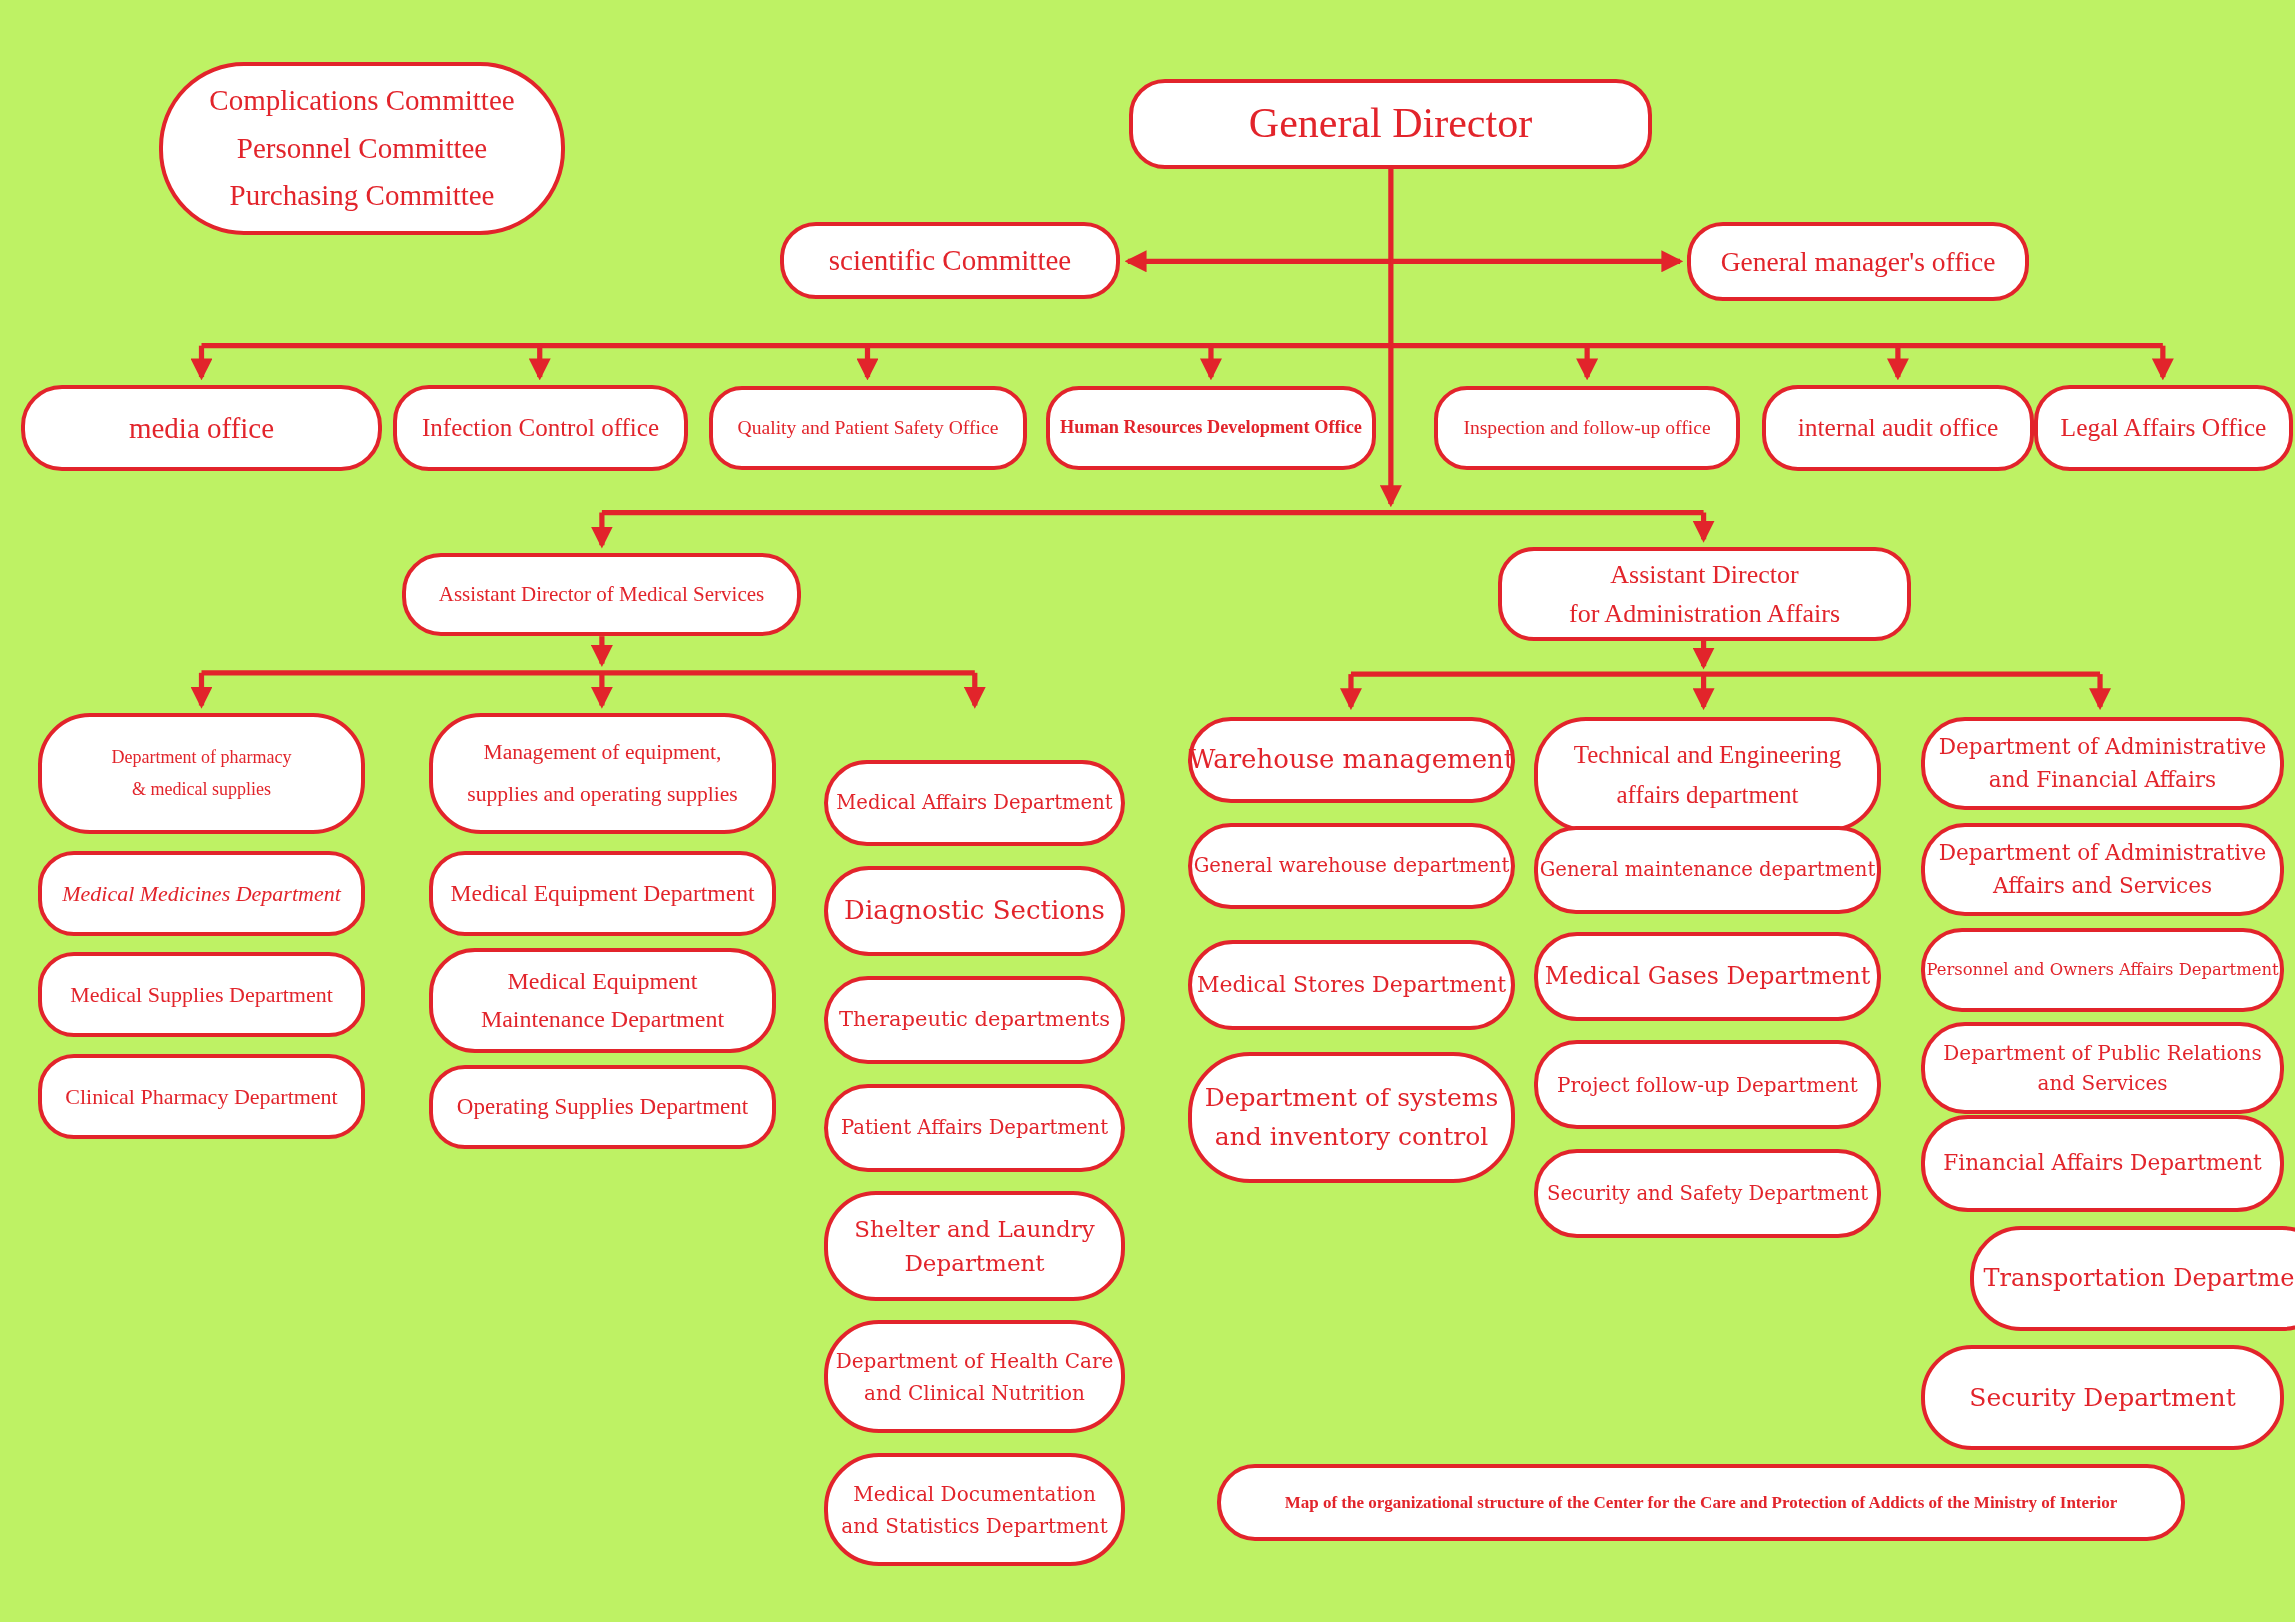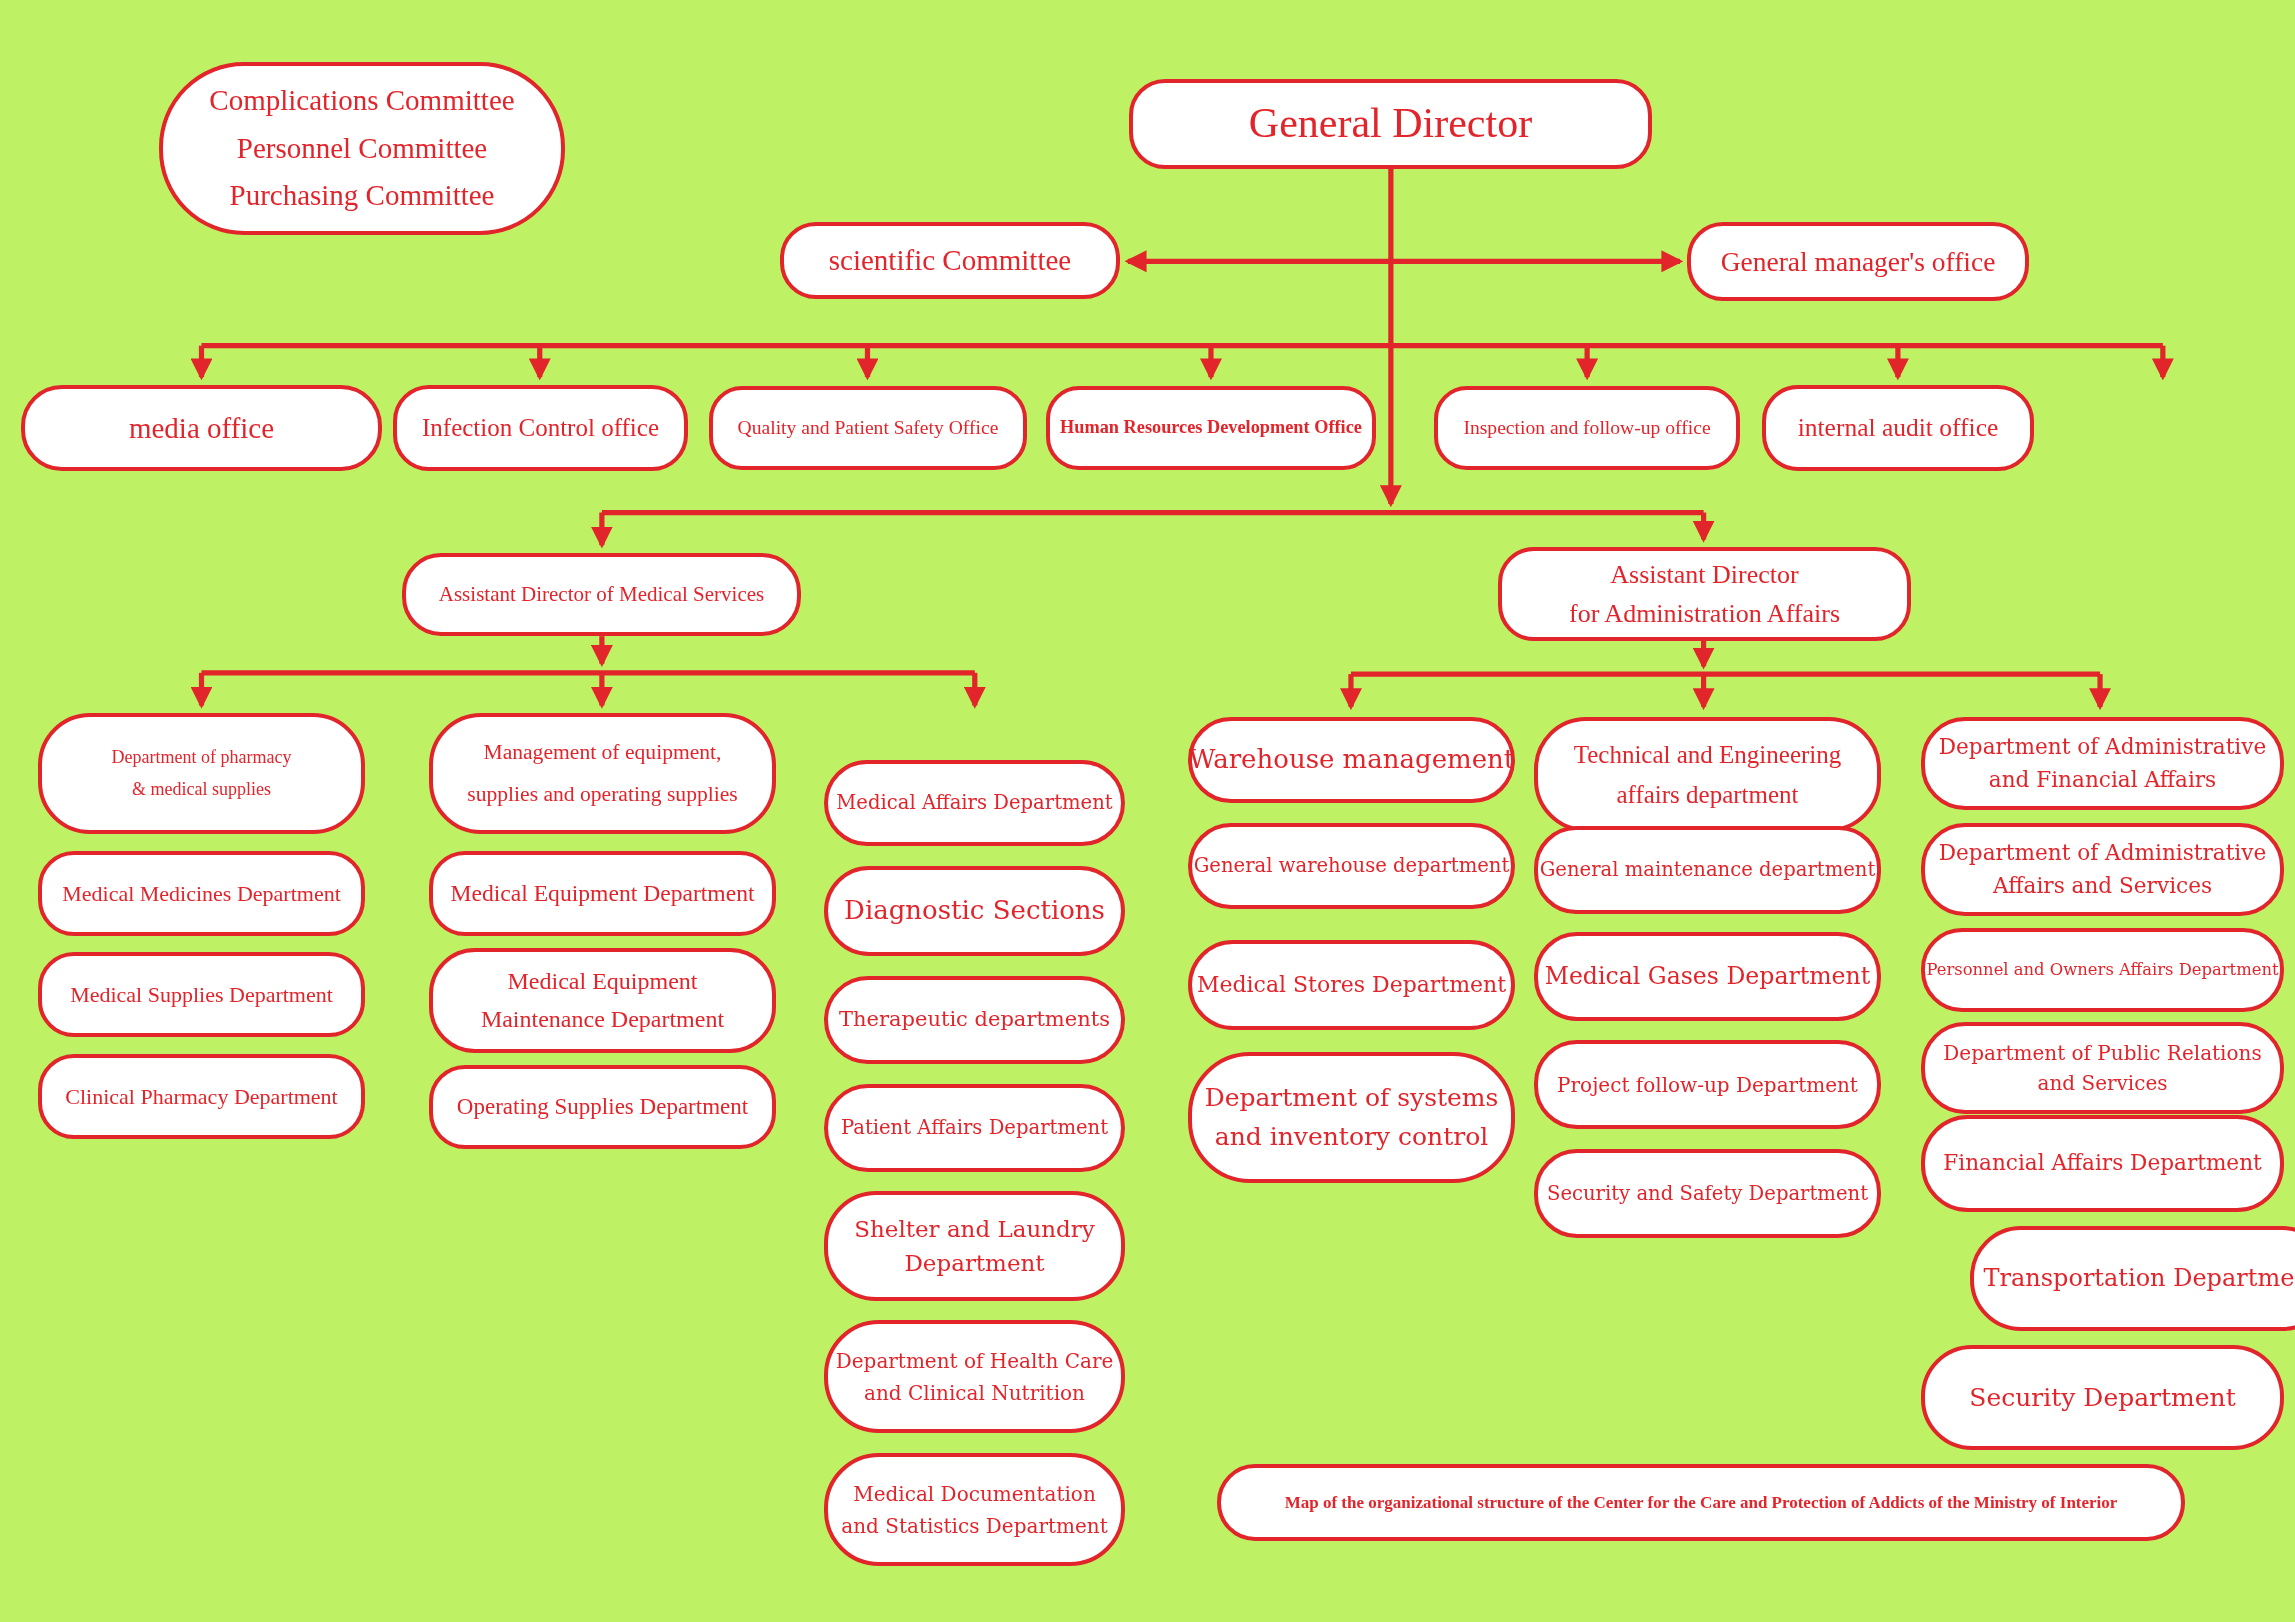--- a/index.html
+++ b/index.html
@@ -96,28 +96,29 @@
   <div class="node" style="left:1129px;top:79px;width:523px;height:90px;border-radius:36px;font-size:42px;">General Director</div>
   <div class="node" style="left:780px;top:222px;width:340px;height:77px;border-radius:36px;font-size:29px;">scientific Committee</div>
   <div class="node" style="left:1687px;top:222px;width:342px;height:79px;border-radius:36px;font-size:27.5px;">General manager's office</div>
 
   <div class="node" style="left:21px;top:385px;width:361px;height:86px;border-radius:41px;font-size:29px;">media office</div>
   <div class="node" style="left:393px;top:385px;width:295px;height:86px;border-radius:36px;font-size:25px;">Infection Control office</div>
   <div class="node" style="left:709px;top:386px;width:318px;height:84px;border-radius:33px;font-size:19.6px;">Quality and Patient Safety Office</div>
   <div class="node bold" style="left:1046px;top:386px;width:330px;height:84px;border-radius:33px;font-size:18.3px;">Human Resources Development Office</div>
   <div class="node" style="left:1434px;top:386px;width:306px;height:84px;border-radius:33px;font-size:19.6px;">Inspection and follow-up office</div>
   <div class="node" style="left:1762px;top:385px;width:272px;height:86px;border-radius:36px;font-size:25.5px;">internal audit office</div>
+  <div class="node" style="left:2034px;top:385px;width:259px;height:86px;border-radius:36px;font-size:25.5px;">Legal Affairs Office</div>
 
   <div class="node" style="left:402px;top:553px;width:399px;height:83px;border-radius:39px;font-size:21px;">Assistant Director of Medical Services</div>
   <div class="node" style="left:1498px;top:547px;width:413px;height:94px;border-radius:36px;font-size:26px;line-height:1.5;">Assistant Director
 for Administration Affairs</div>
 
   <div class="node" style="left:38px;top:713px;width:327px;height:121px;border-radius:52px;font-size:18px;line-height:1.75;">Department of pharmacy
 &amp; medical supplies</div>
-  <div class="node" style="left:38px;top:851px;width:327px;height:85px;border-radius:36px;font-size:22px;">Medical Medicines Department</div>
+  <div class="node" style="left:38px;top:851px;width:327px;height:85px;border-radius:36px;font-size:22px;font-style:italic;">Medical Medicines Department</div>
   <div class="node" style="left:38px;top:952px;width:327px;height:85px;border-radius:36px;font-size:22px;">Medical Supplies Department</div>
   <div class="node" style="left:38px;top:1054px;width:327px;height:85px;border-radius:36px;font-size:22px;">Clinical Pharmacy Department</div>
 
   <div class="node" style="left:429px;top:713px;width:347px;height:121px;border-radius:52px;font-size:21.6px;line-height:1.9;">Management of equipment,
 supplies and operating supplies</div>
   <div class="node" style="left:429px;top:851px;width:347px;height:85px;border-radius:36px;font-size:23.6px;">Medical Equipment Department</div>
   <div class="node" style="left:429px;top:948px;width:347px;height:105px;border-radius:46px;font-size:24px;line-height:1.55;">Medical Equipment
 Maintenance Department</div>
   <div class="node" style="left:429px;top:1065px;width:347px;height:84px;border-radius:36px;font-size:23px;">Operating Supplies Department</div>
 

